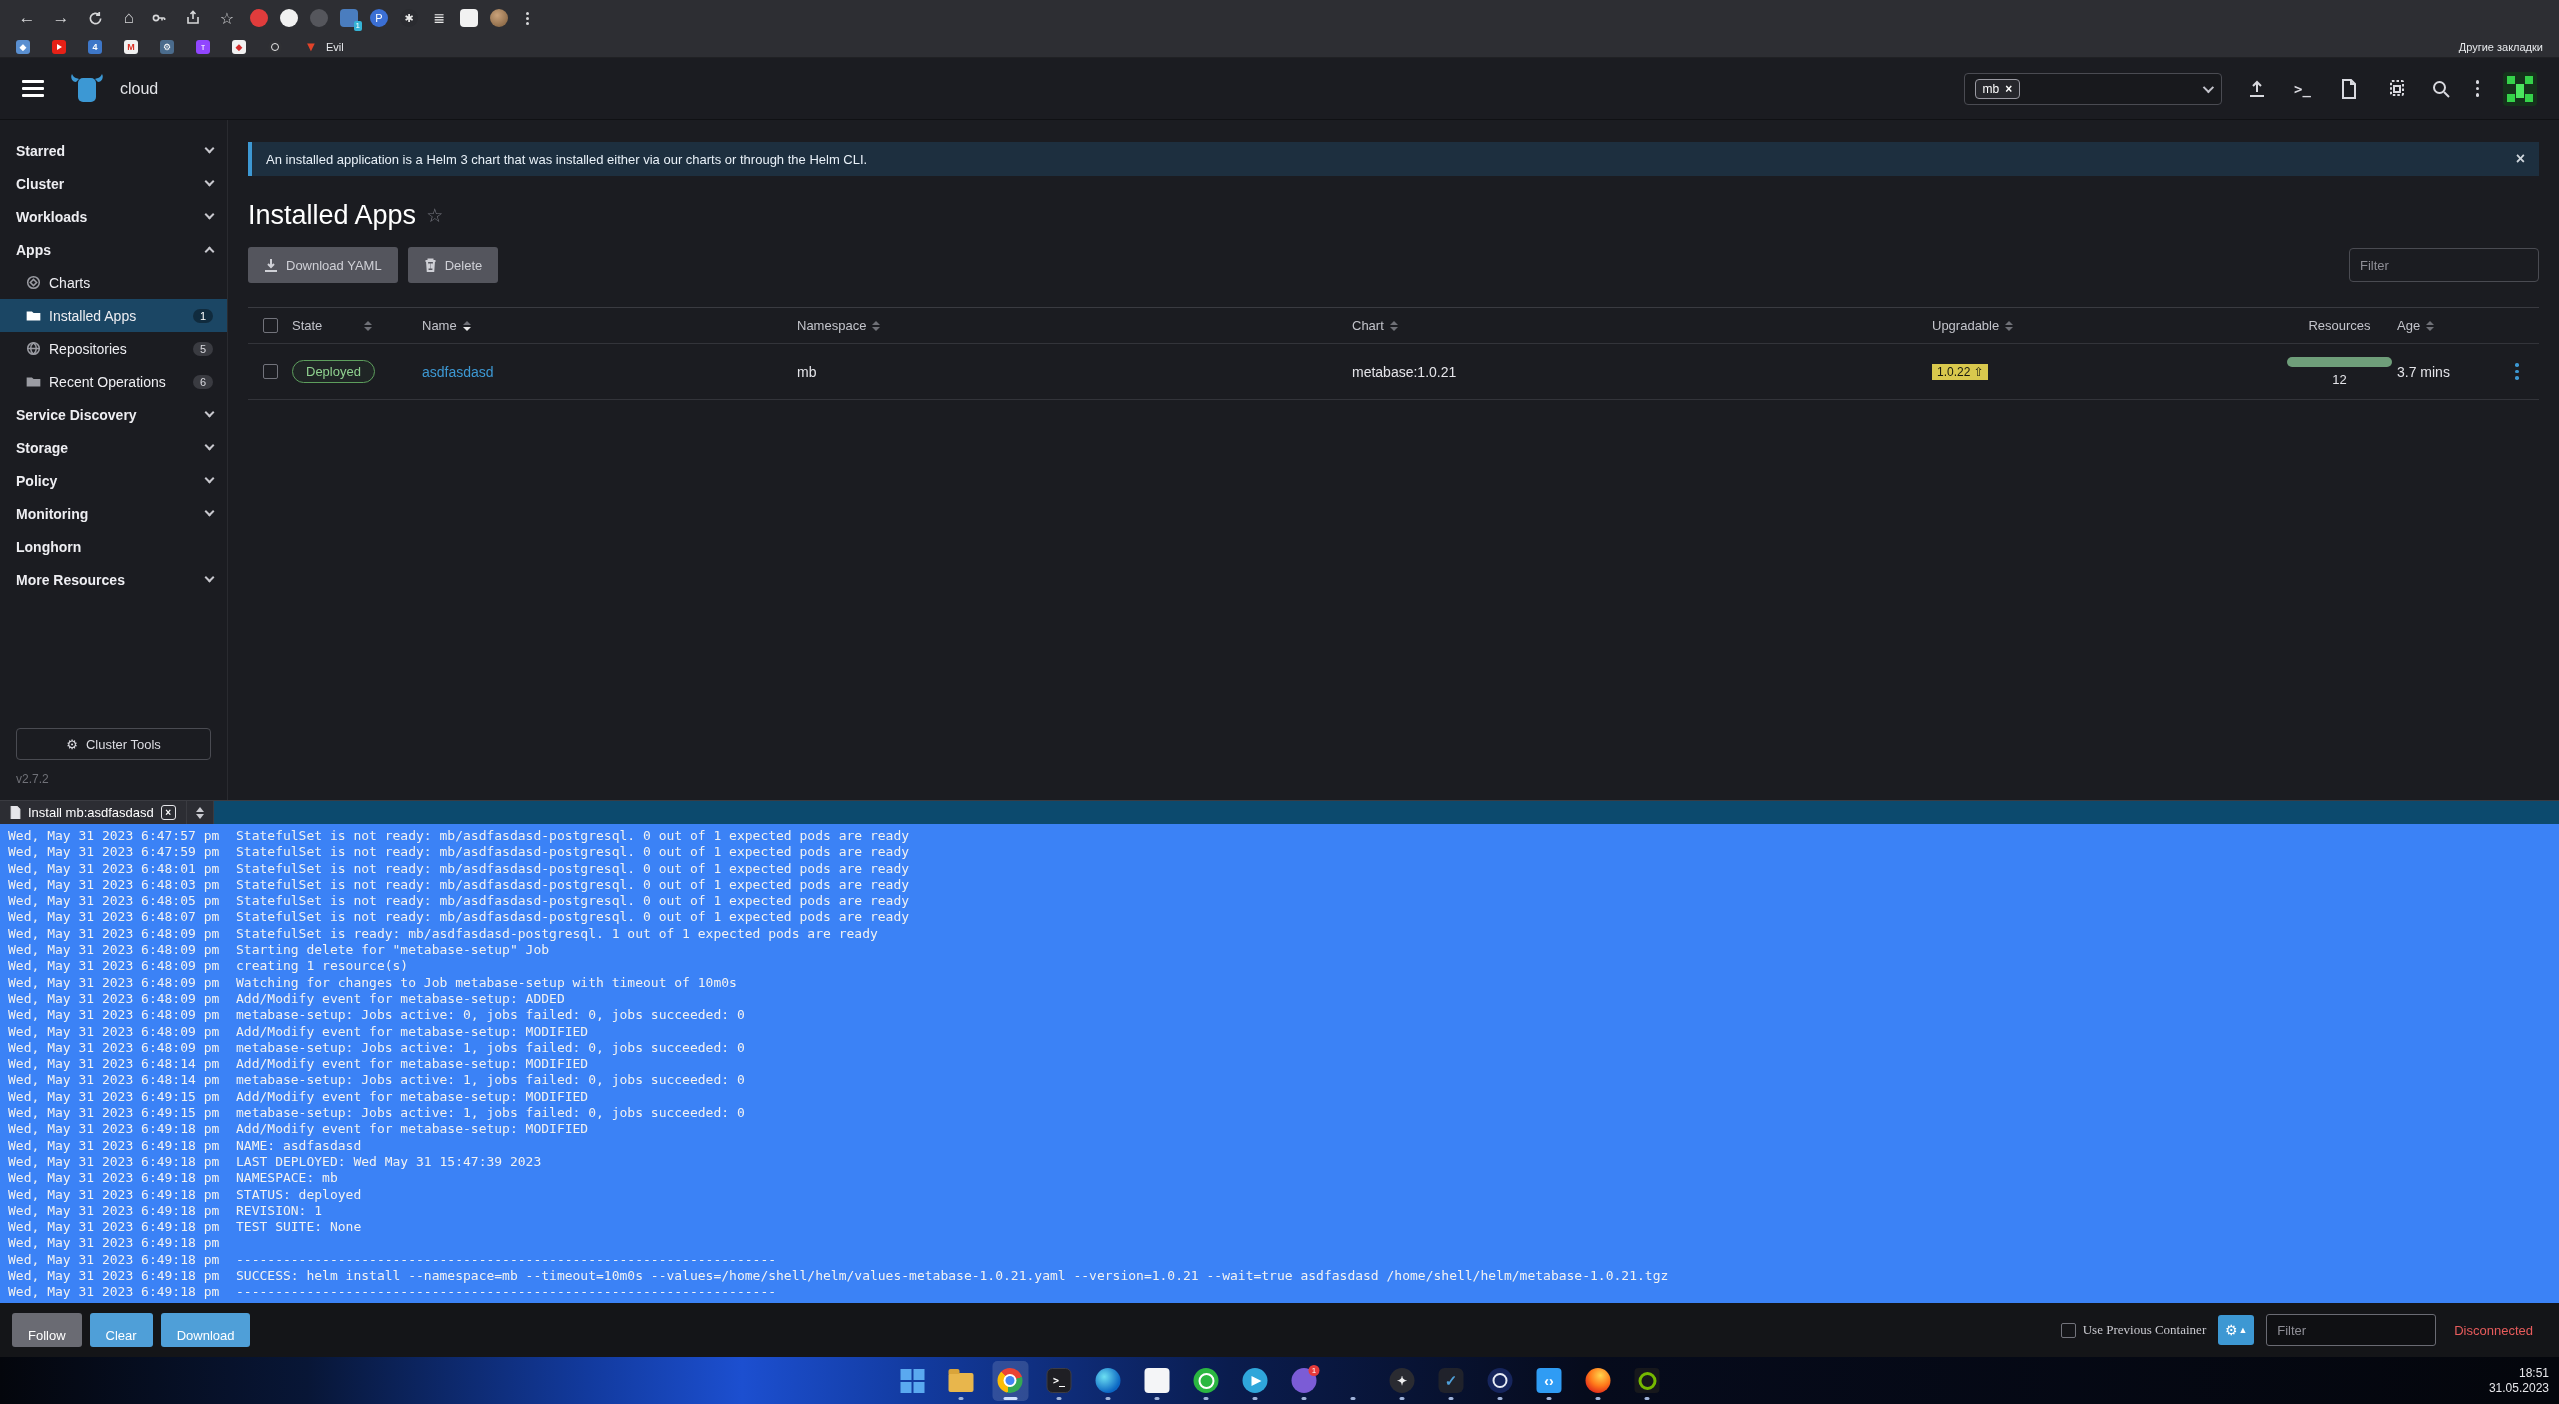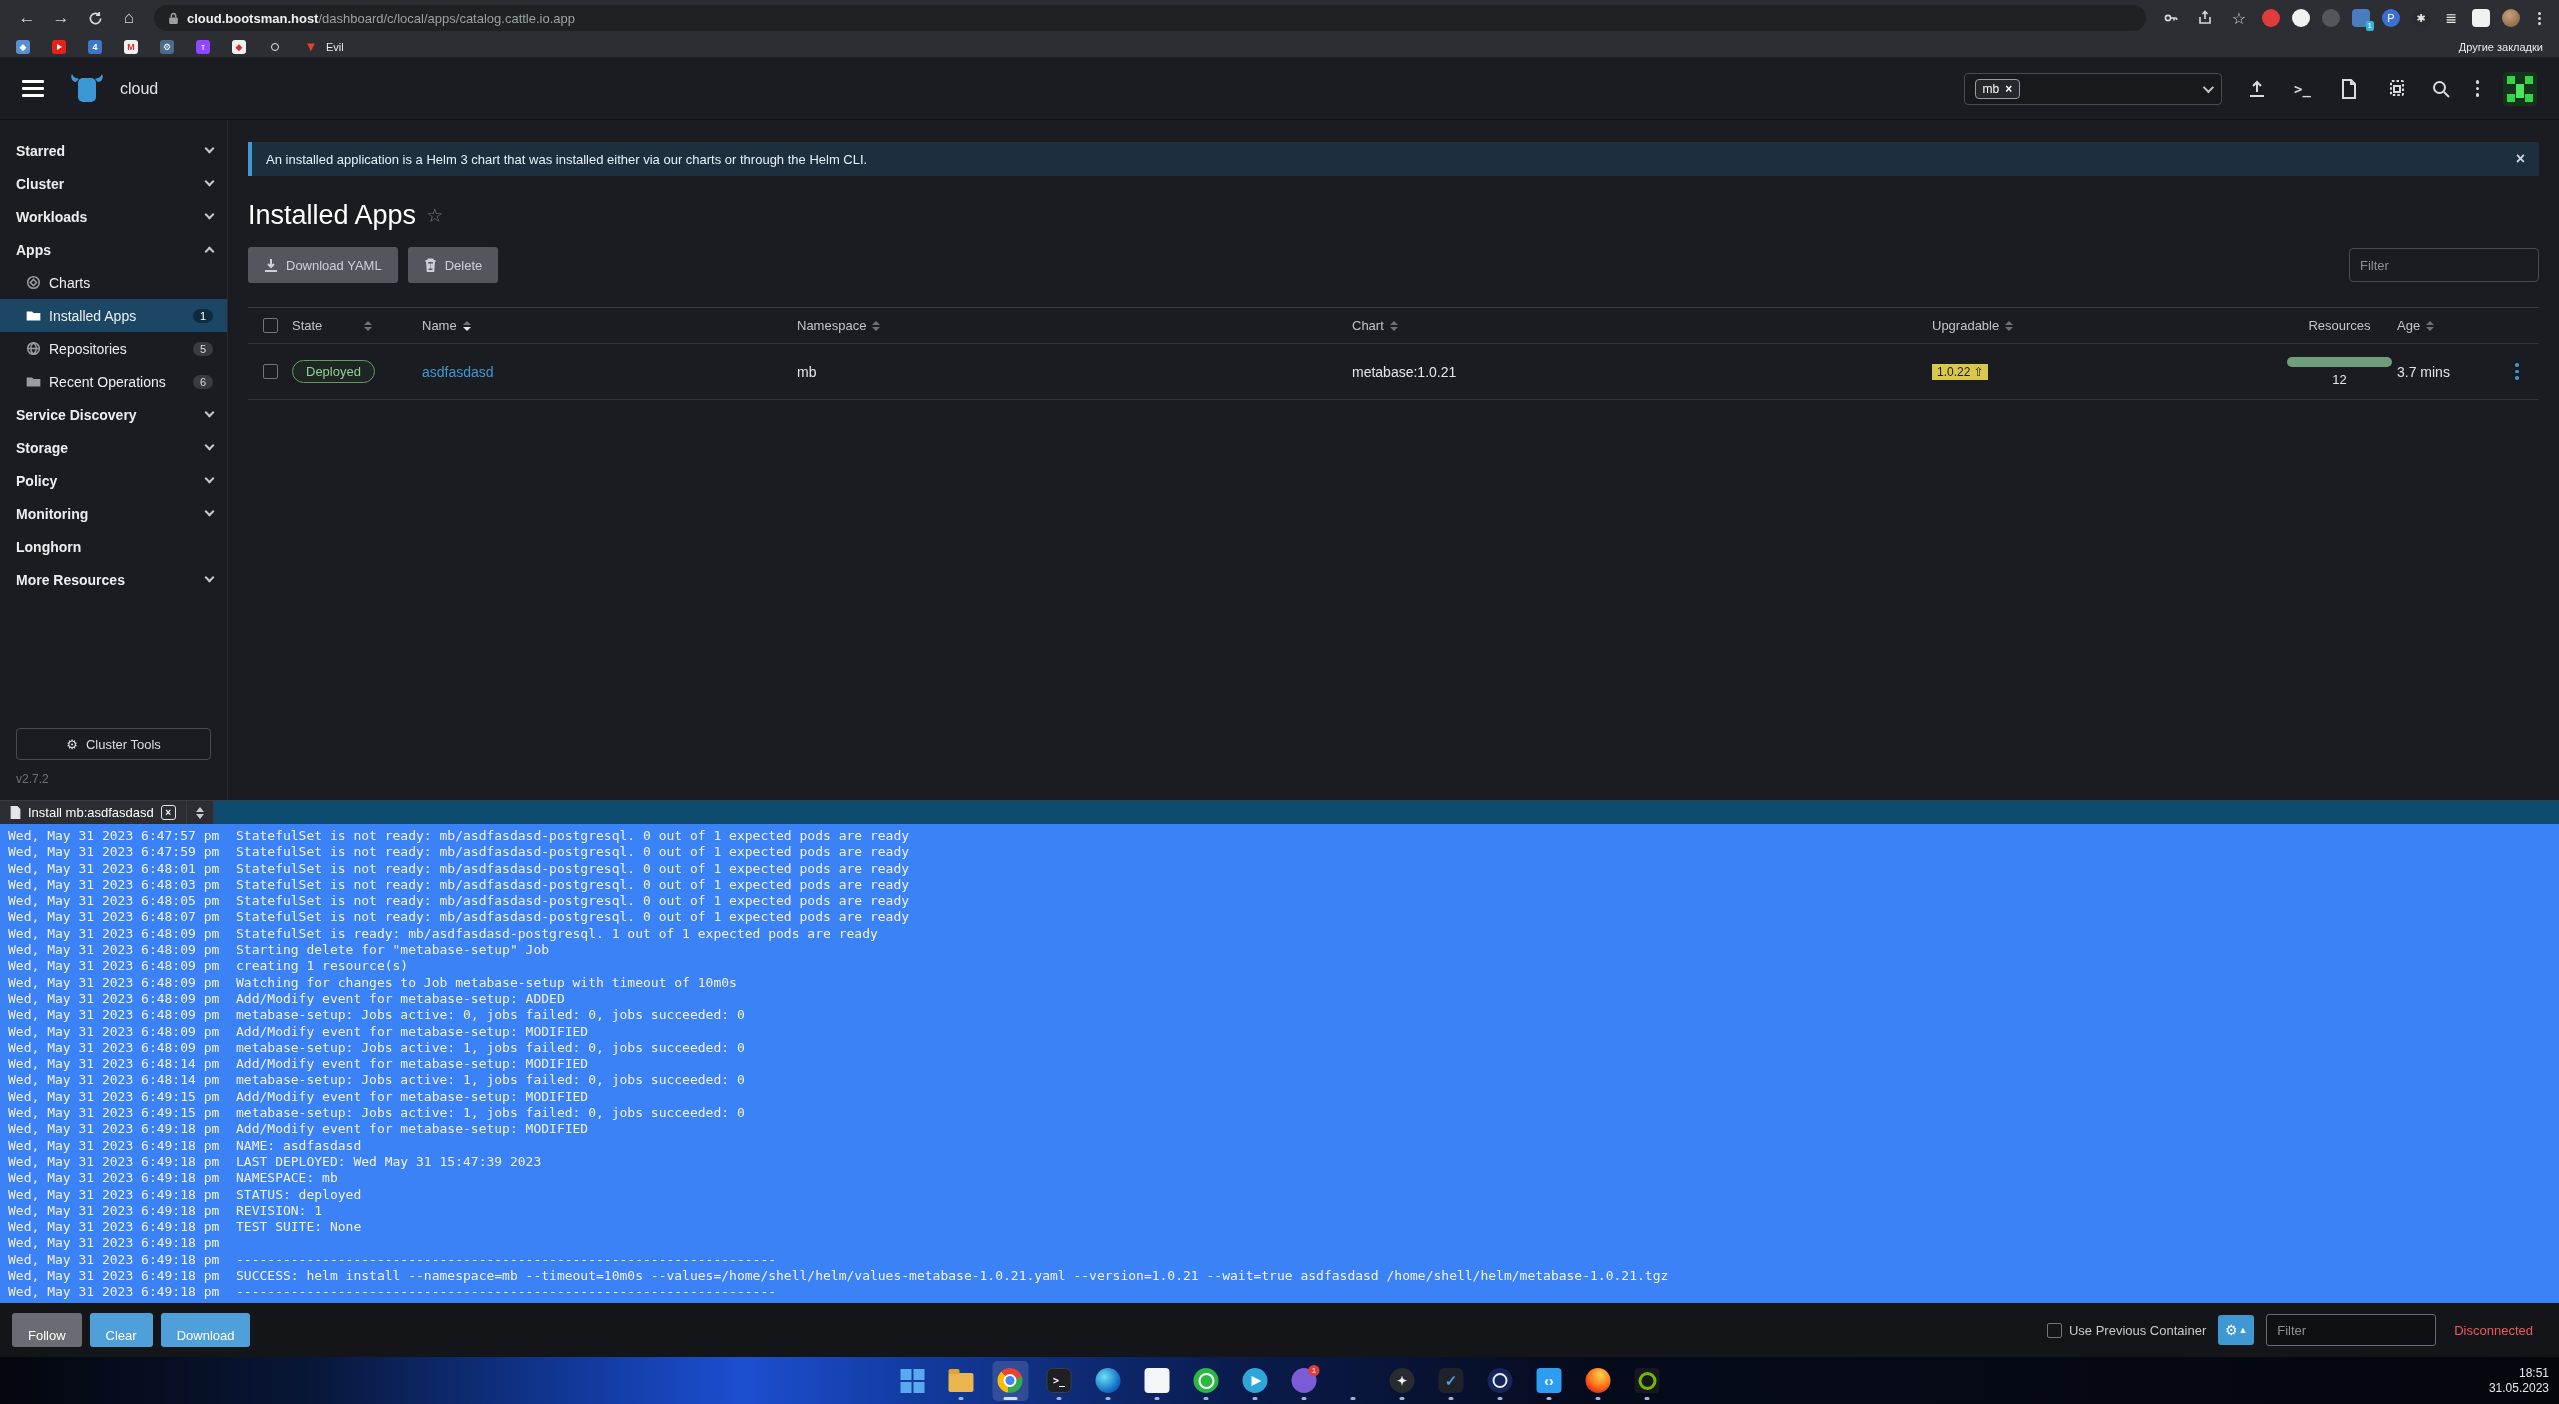--- a/index.html
+++ b/index.html
@@ -133,21 +133,21 @@
   #log-body { height:479px; background:#3b82f6; padding:4px 8px; overflow:hidden;
     font-family:"DejaVu Sans Mono", monospace; font-size:13px; line-height:16.3px; color:#f2f2f2; }
   .log-line { display:flex; white-space:pre; }
   .log-time { width:228px; flex:0 0 auto; }
   #log-footer { height:54px; background:#141518; display:flex; align-items:center; padding:0 12px; }
   .wm-btn { height:34px; border:none; border-radius:3px; color:#fff; font-size:13px; padding:15px 16px;
     margin-right:8px; cursor:pointer; font-family:inherit; }
   .wm-btn.gray { background:#6a6b73; }
   .wm-btn.blue { background:#4f9fd8; }
   #log-footer-right { margin-left:auto; display:flex; align-items:center; gap:12px; }
-  #use-prev { display:flex; align-items:flex-start; gap:7px; font-size:13px; color:#c9c9cf; cursor:pointer; }
+  #use-prev { display:flex; align-items:flex-end; gap:7px; font-size:13px; color:#c9c9cf; cursor:pointer;font-family:Liberation Serif, serif; }
   #gear-btn { width:36px; height:30px; background:#3d98d3; border:none; border-radius:3px; color:#fff;
     font-size:14px; cursor:pointer; display:flex; align-items:center; justify-content:center; gap:1px; }
   #gear-btn .caret { font-size:9px; }
   #log-filter { width:170px; height:32px; background:#0f1013; border:1px solid #6a6b73; border-radius:3px;
     color:#e4e4e9; font-size:13px; padding:0 10px; font-family:inherit; }
   #disconnected { color:#e85c5c; font-size:13px; margin:0 14px 0 6px; }
 
   
   #taskbar { height:47px; position:relative;
     background:linear-gradient(90deg,#04060c 0%,#081636 12%,#123a9e 23%,#1c4fd0 29%,#123a9e 36%,#0a1c4e 48%,#060b1c 62%,#04060c 100%); }
@@ -198,30 +198,20 @@
 
 <div id="browser-toolbar">
   <div class="nav-btn">←</div>
   <div class="nav-btn">→</div>
   <div class="nav-btn">
     <svg width="15" height="15" viewBox="0 0 16 16">
         <path d="M13.5 8a5.5 5.5 0 1 1-1.6-3.9M12 1v3.3H8.7" stroke="#d6d7d9" stroke-width="1.8" fill="none"></path>
       </svg>
   </div>
   <div class="nav-btn">⌂</div>
-  <div id="url-pill">
-    <svg width="11" height="13" viewBox="0 0 10 12">
-        <rect x="1" y="5" width="8" height="6" rx="1" fill="#9aa0a6"></rect>
-        <path d="M3 5V3.5a2 2 0 0 1 4 0V5" stroke="#9aa0a6" stroke-width="1.4" fill="none"></path>
-      </svg>
-    <span style="display:flex;min-width:0;">
-      <span class="host">cloud.bootsman.host</span>
-        <span class="path">/dashboard/c/local/apps/catalog.cattle.io.app</span>
-    </span>
-  </div>
   <div class="ext-row">
     <div class="hdr-icon">
       <svg width="16" height="16" viewBox="0 0 16 16">
           <circle cx="5" cy="8" r="2.6" stroke="#d6d7d9" stroke-width="1.6" fill="none"></circle>
           <path d="M7.6 8h6M11 8v2.6M13.6 8v2" stroke="#d6d7d9" stroke-width="1.6"></path>
         </svg>
     </div>
     <div class="hdr-icon">
       <svg width="16" height="16" viewBox="0 0 16 16">
           <path d="M3 7v6h10V7M8 9V1.5M5.5 4 8 1.5 10.5 4" stroke="#d6d7d9" stroke-width="1.6" fill="none"></path>

